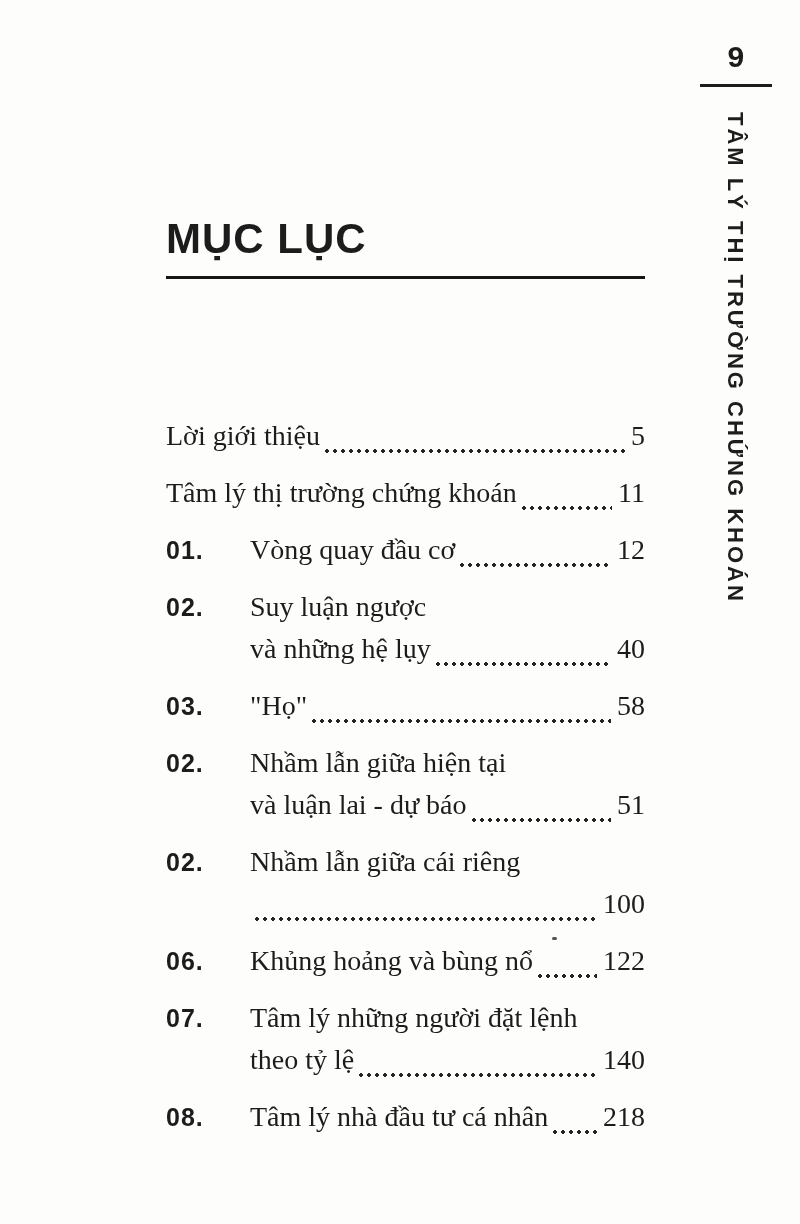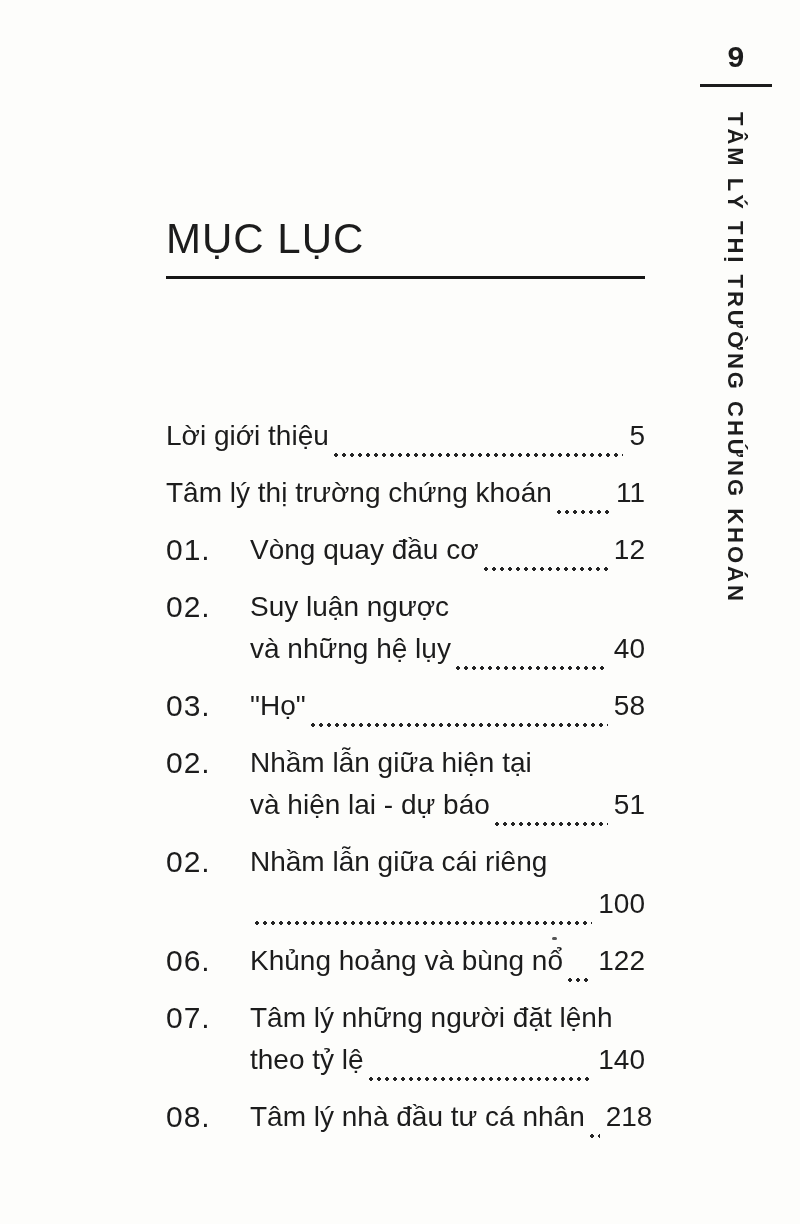--- a/index.html
+++ b/index.html
@@ -52,54 +52,55 @@
     position: absolute;
     left: 166px;
     top: 214px;
     width: 479px;
     border-bottom: 3px solid #161616;
     padding-bottom: 12px;
   }
   .title-block h1 {
     margin: 0;
     font-size: 42px;
-    font-weight: normal;
+    font-weight: bold;
     letter-spacing: 1px;
     line-height: 50px;
   }
 
   
   .toc-list {
     position: absolute;
     left: 166px;
     top: 415px;
     width: 479px;
   }
   .toc-entry {
     display: flex;
     align-items: flex-start;
     margin-bottom: 15px;
   }
   .entry-number {
     width: 84px;
     flex-shrink: 0;
-    font-weight: normal;
-    font-size: 30px;
+    font-weight: bold;
+    font-size: 25px;
     line-height: 42px;
     letter-spacing: 1px;
   }
   .entry-body {
     flex: 1;
     min-width: 0;
   }
   .entry-line {
     display: flex;
-    align-items: flex-end;
+    align-items: center;
     font-size: 28px;
     line-height: 42px;
+    font-family: Liberation Serif, serif;
   }
   .line-text { white-space: nowrap; }
   .leader {
     flex: 1;
     min-width: 10px;
     height: 4px;
     margin: 30px 6px 0 5px; 
     background-image: radial-gradient(circle at 2px 2px, #242424 1.7px, rgba(0,0,0,0) 2px);
     background-size: 8px 4px;
     background-repeat: repeat-x;
@@ -187,21 +188,21 @@
           </div>
         </div>
       </div>
       <div class="toc-entry">
         <span class="entry-number">02.</span>
         <div class="entry-body">
           <div class="entry-line">
             <span class="line-text">Nhầm lẫn giữa hiện tại</span>
           </div>
           <div class="entry-line">
-            <span class="line-text">và hiện lai - dự báo</span>
+            <span class="line-text">và luận lai - dự báo</span>
             <span class="leader"></span>
             <span class="page-num">51</span>
           </div>
         </div>
       </div>
       <div class="toc-entry">
         <span class="entry-number">02.</span>
         <div class="entry-body">
           <div class="entry-line">
             <span class="line-text">Nhầm lẫn giữa cái riêng</span>

